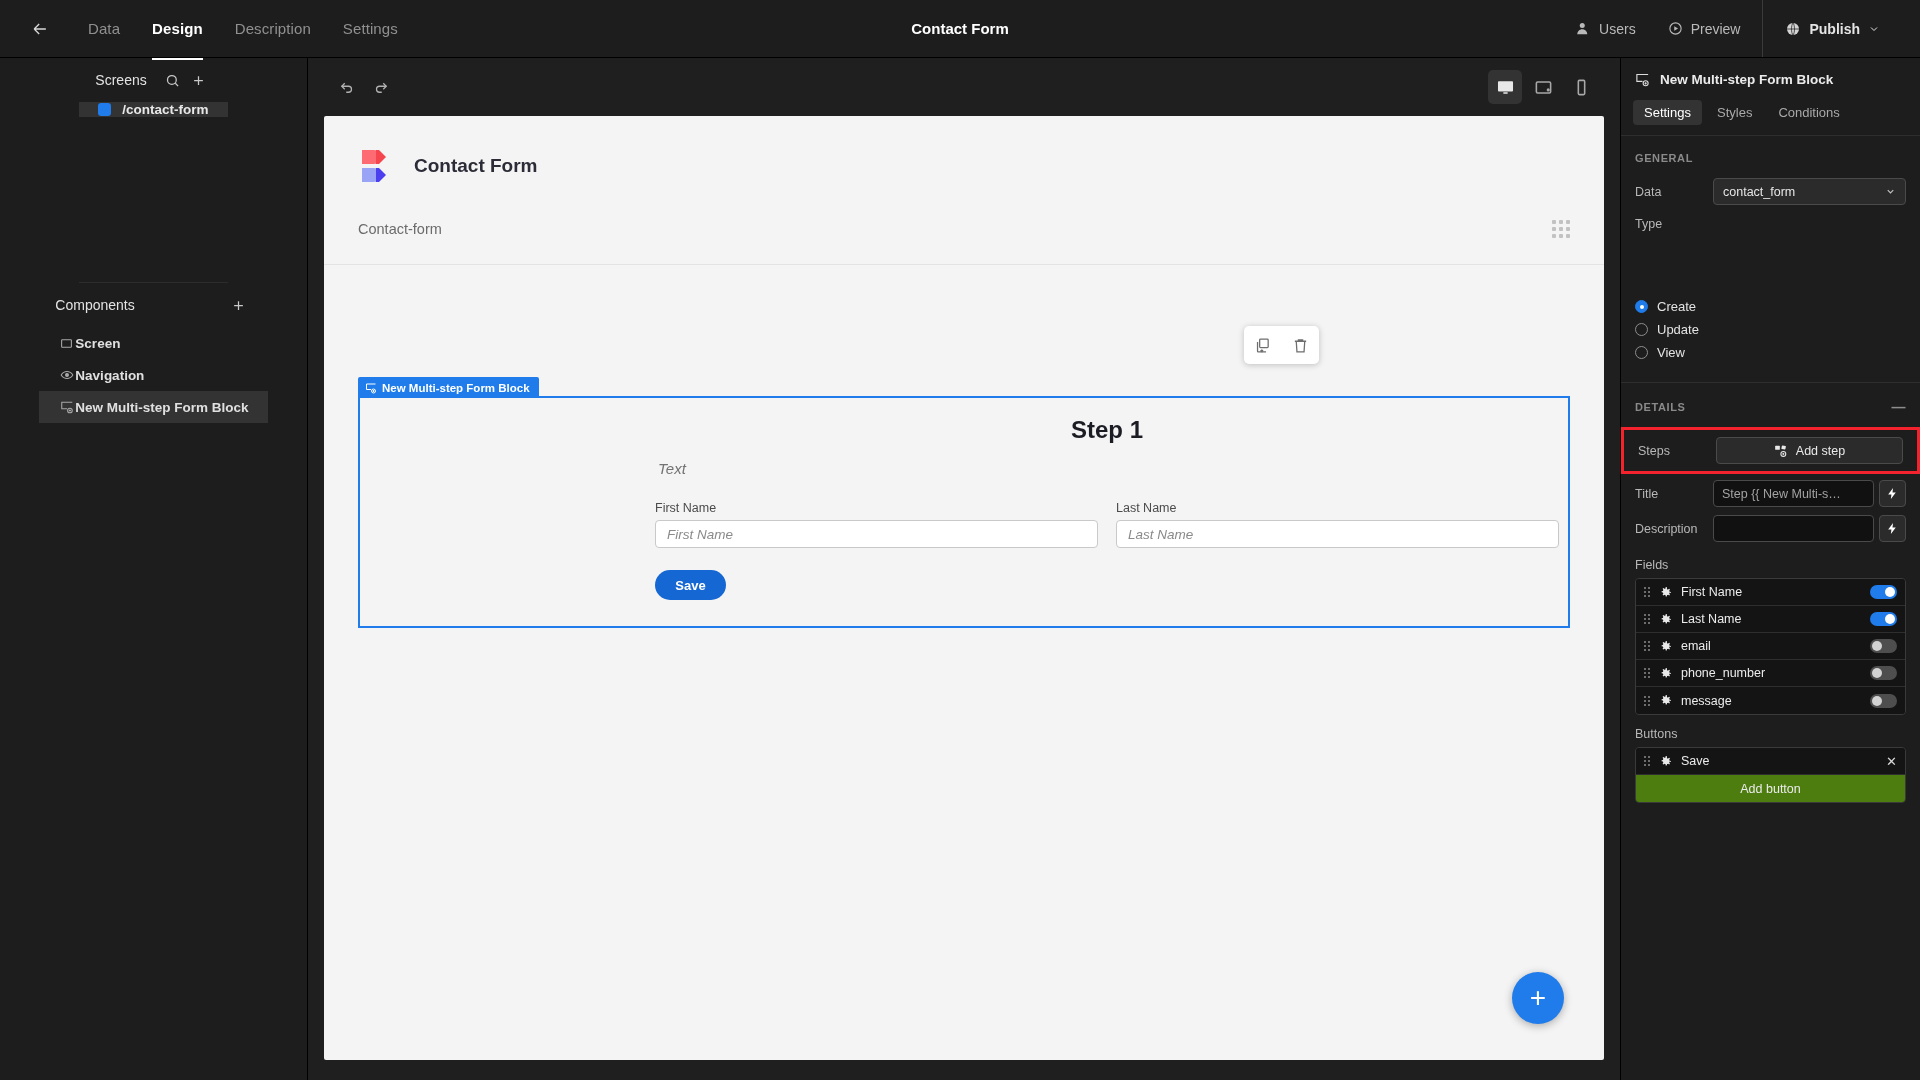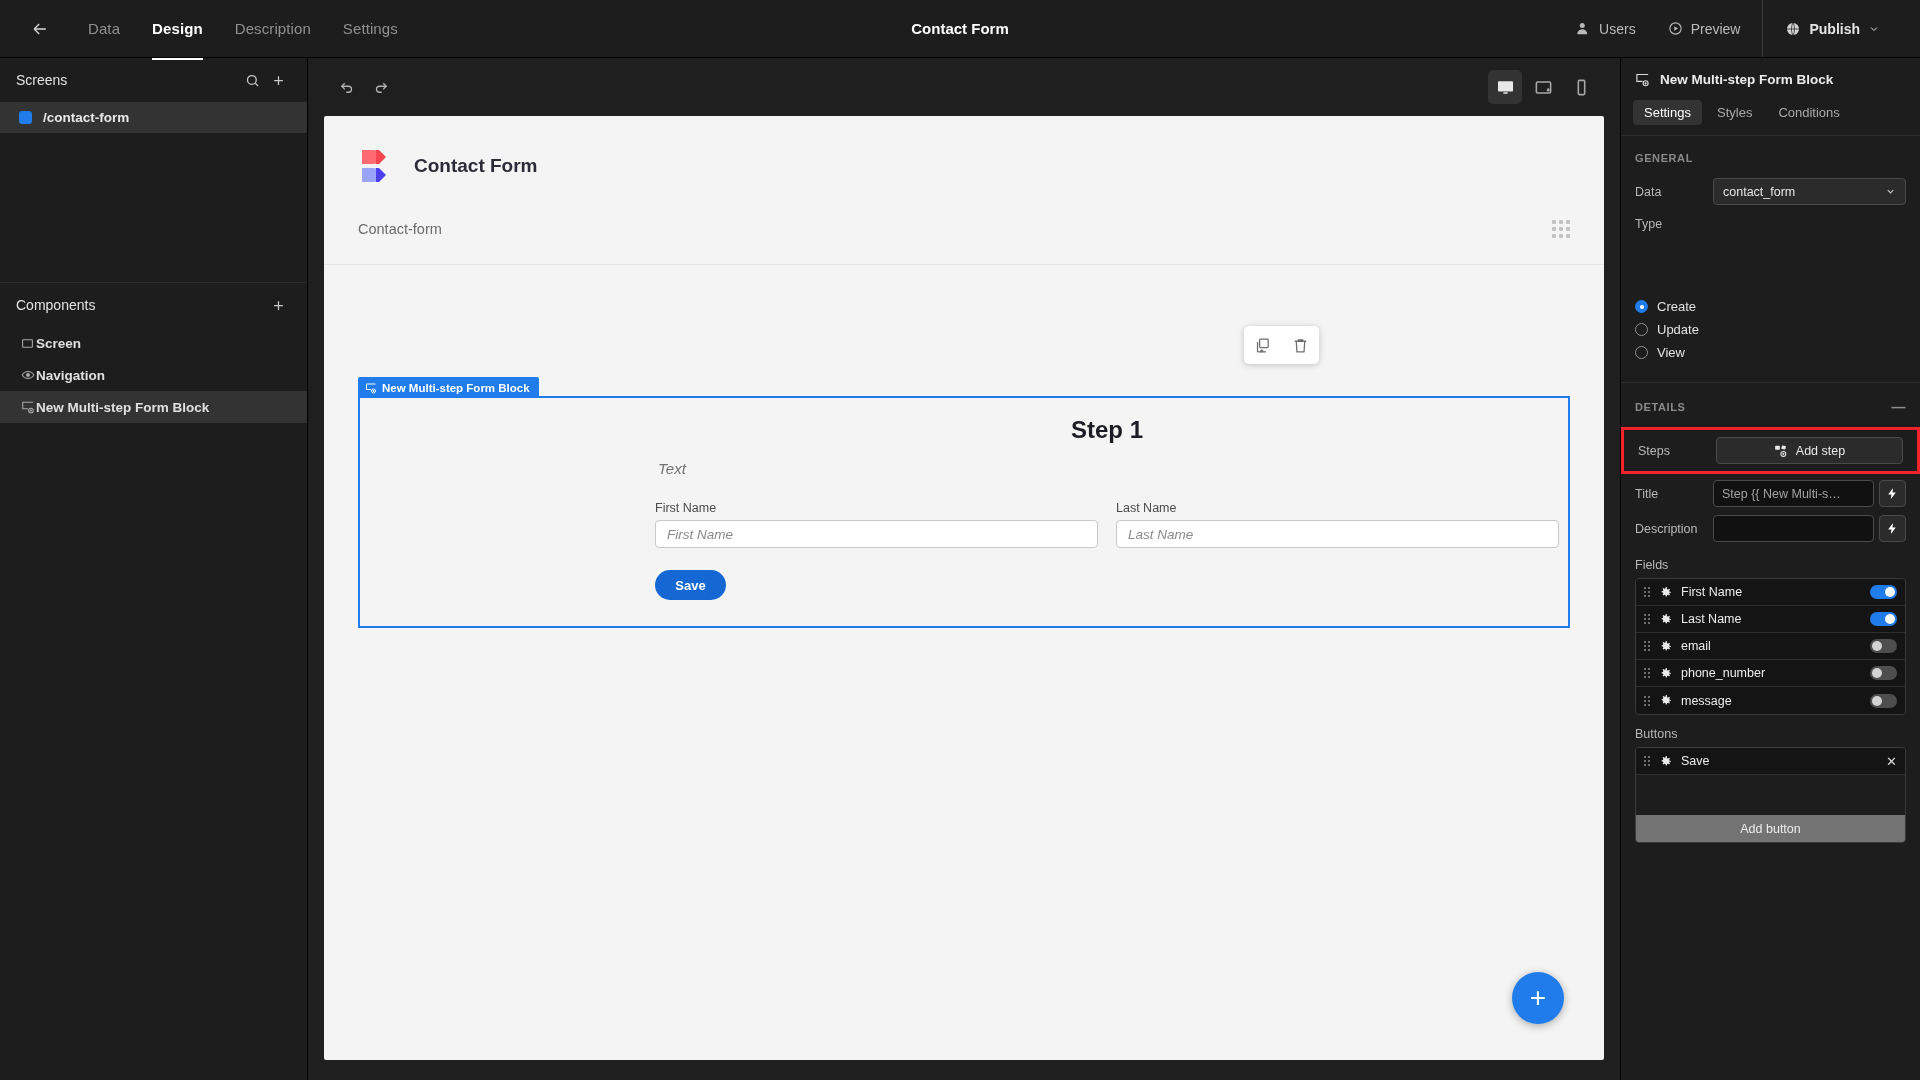--- a/index.html
+++ b/index.html
@@ -44,33 +44,34 @@
   .tb-divider { width: 1px; height: 100%; background: #3a3a3a; margin: 0 6px; }
   .publish { color: #e4e4e4; font-weight: bold; }
 
   
   .body { flex: 1; display: flex; min-height: 0; }
 
   
   .sidebar {
     width: 308px; flex: 0 0 308px; background: #1d1d1d; display: flex; flex-direction: column;
     border-right: 1px solid #000;
+    align-items: center;
   }
   .panel-header {
     height: 44px; display: flex; align-items: center; padding: 0 16px;
     font-size: 14px; color: #e3e3e3;
   }
   .panel-header .ph-title { flex: 1; }
   .ph-icon {
     width: 26px; height: 26px; display: flex; align-items: center; justify-content: center;
     color: #c9c9c9; cursor: pointer;
   }
   .screens-section { height: 225px; border-bottom: 1px solid #2c2c2c; overflow: hidden; }
   .screen-item {
-    height: 31px; display: flex; align-items: center; gap: 11px; padding: 0 19px;
+    height: 15px; display: flex; align-items: center; gap: 11px; padding: 0 19px;
     font-size: 13.5px; color: #e8e8e8; font-weight: bold; cursor: pointer; background: #333;
   }
   .screen-swatch {
     width: 13px; height: 13px; border-radius: 3px; background: #1f7cea; flex: 0 0 13px;
   }
   .components-section { flex: 1; display: flex; flex-direction: column; }
   .comp-item {
     height: 32px; display: flex; align-items: center; padding: 0 19px;
     font-size: 13.5px; color: #e0e0e0; font-weight: bold; cursor: pointer;
   }
@@ -220,21 +221,21 @@
     background: #141414; border-bottom: 1px solid #2e2e2e; font-size: 12.5px; color: #ececec;
   }
   .list-row:last-child { border-bottom: none; }
   .drag-dots { display: grid; grid-template-columns: repeat(2, 2px); gap: 2px; cursor: grab; }
   .drag-dots i { width: 2px; height: 2px; background: #6d6d6d; display: block; }
   .gear { color: #e9e9e9; font-size: 12px; display: flex; }
   .list-row .lr-right { margin-left: auto; display: flex; align-items: center; }
   .x-btn { color: #dcdcdc; cursor: pointer; font-size: 13px; }
   .add-row {
     height: 27px; display: flex; align-items: center; justify-content: center;
-    background: #737373; font-size: 12.5px; color: #ececec; cursor: pointer; margin-top: 40px;
+    background: #4d7c0f; font-size: 12.5px; color: #ececec; cursor: pointer;
   }
   svg { display: block; }
 </style>
 </head>
 <body>
 
 <div class="app">
 
   <div class="topbar">
     <div class="topbar-left">

